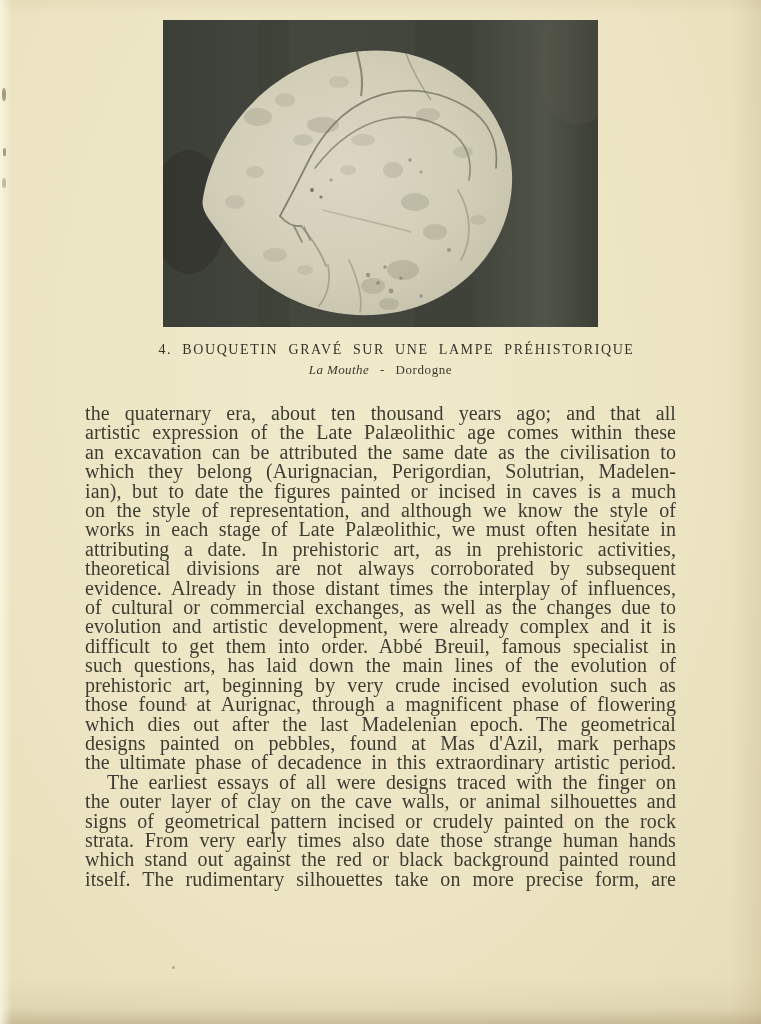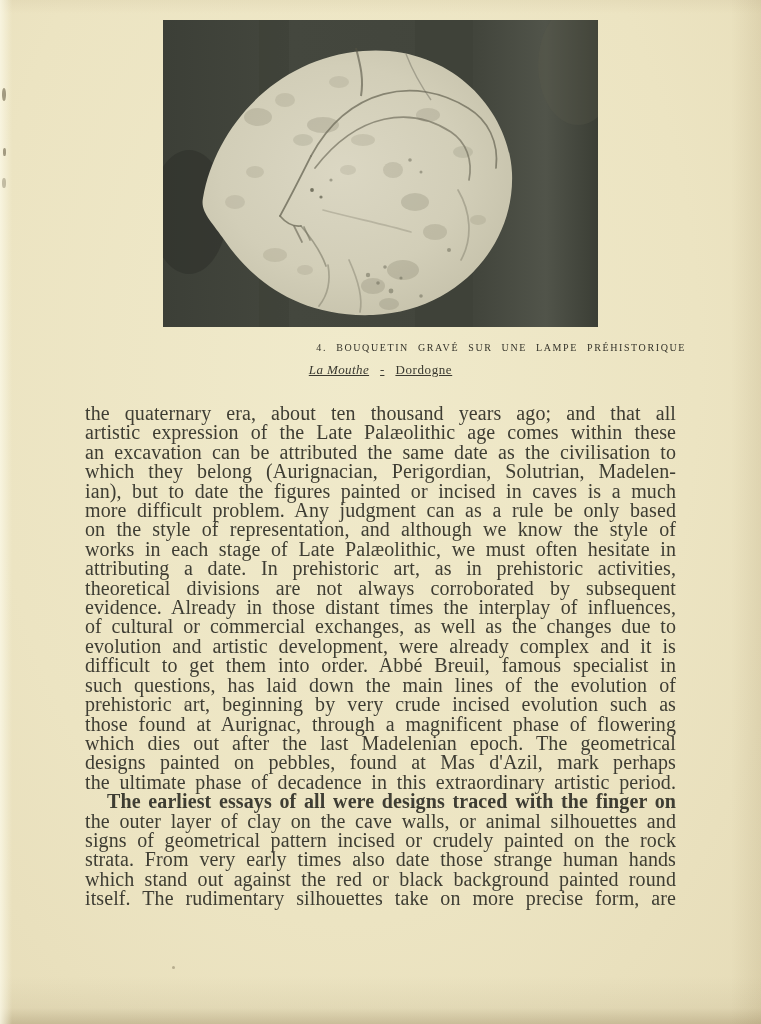--- a/index.html
+++ b/index.html
@@ -13,37 +13,37 @@
       linear-gradient(to bottom, rgba(150,128,85,.08) 0px, rgba(150,128,85,0) 14px),
       radial-gradient(ellipse at 45% 35%, #f0eacb 0%, #ece4c2 60%, #e6dcb8 100%);
     font-family:"Liberation Serif", serif;
     color:#3e3d33;
   }
   .photo {
     position:absolute; left:163px; top:20px; width:435px; height:307px;
   }
   .photo svg { display:block; width:100%; height:100%; }
   .cap1 {
-    position:absolute; left:95px; top:342px; width:591px;
-    text-align:right; font-size:10px; letter-spacing:1.6px; word-spacing:5px;
+    position:absolute; left:101px; top:342px; width:591px;
+    text-align:center; font-size:14px; letter-spacing:1.6px; word-spacing:5px;
     color:#34332a; white-space:nowrap;
   }
   .cap2 {
     position:absolute; left:85px; top:362px; width:591px;
-    text-align:center; font-size:13px; color:#3a3930;text-decoration:underline;
+    text-align:center; font-size:13px; color:#3a3930;
   }
   .cap2 .site { font-style:italic; letter-spacing:.4px; }
   .cap2 .dash { margin:0 11px; }
   .cap2 .region { letter-spacing:.6px; }
   .body-text { position:absolute; left:85px; top:404px; width:591px; }
   .tline {
     text-align:justify; text-align-last:justify; text-justify:inter-word;
     font-size:20px; line-height:19.4px; letter-spacing:.1px; white-space:normal;
   }
-  .para2 .tline:first-child { text-indent:22px;font-weight:bold; }
+  .para2 .tline:first-child { text-indent:22px; }
   .edge-speck { position:absolute; background:rgba(95,85,60,.55); border-radius:45%; }
   .spk1 { left:2px;  top:88px;  width:4px; height:13px; }
   .spk2 { left:3px;  top:148px; width:3px; height:8px;  }
   .spk3 { left:2px;  top:178px; width:4px; height:10px; opacity:.6; }
   .dot  { position:absolute; background:rgba(100,88,62,.38); border-radius:50%; }
   .dot1 { left:184px; top:703px; width:3px; height:3px; }
   .dot2 { left:172px; top:966px; width:3px; height:3px; }
 </style>
 </head>
 <body>
@@ -133,21 +133,20 @@
     <span class="site">La Mouthe</span><span class="dash">-</span><span class="region">Dordogne</span>
   </div>
 
   <main class="body-text">
     <div class="para para1">
         <div class="tline">the quaternary era, about ten thousand years ago; and that all</div>
         <div class="tline">artistic expression of the Late Palæolithic age comes within these</div>
         <div class="tline">an excavation can be attributed the same date as the civilisation to</div>
         <div class="tline">which they belong (Aurignacian, Perigordian, Solutrian, Madelen-</div>
         <div class="tline">ian), but to date the figures painted or incised in caves is a much</div>
-        <div class="tline">more difficult problem.  Any judgment can as a rule be only based</div>
         <div class="tline">on the style of representation, and although we know the style of</div>
         <div class="tline">works in each stage of Late Palæolithic, we must often hesitate in</div>
         <div class="tline">attributing a date.  In prehistoric art, as in prehistoric activities,</div>
         <div class="tline">theoretical divisions are not always corroborated by subsequent</div>
         <div class="tline">evidence.  Already in those distant times the interplay of influences,</div>
         <div class="tline">of cultural or commercial exchanges, as well as the changes due to</div>
         <div class="tline">evolution and artistic development, were already complex and it is</div>
         <div class="tline">difficult to get them into order.  Abbé Breuil, famous specialist in</div>
         <div class="tline">such questions, has laid down the main lines of the evolution of</div>
         <div class="tline">prehistoric art, beginning by very crude incised evolution such as</div>

